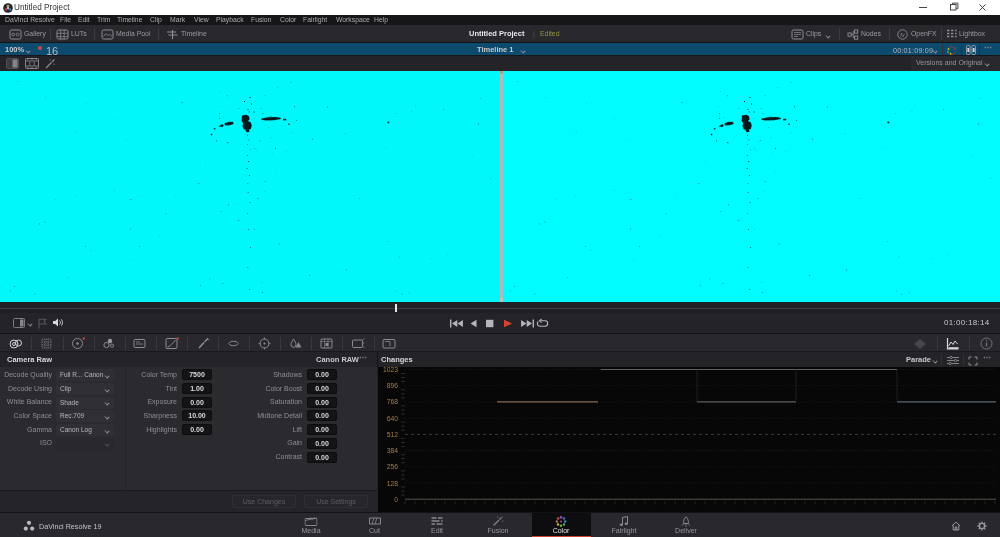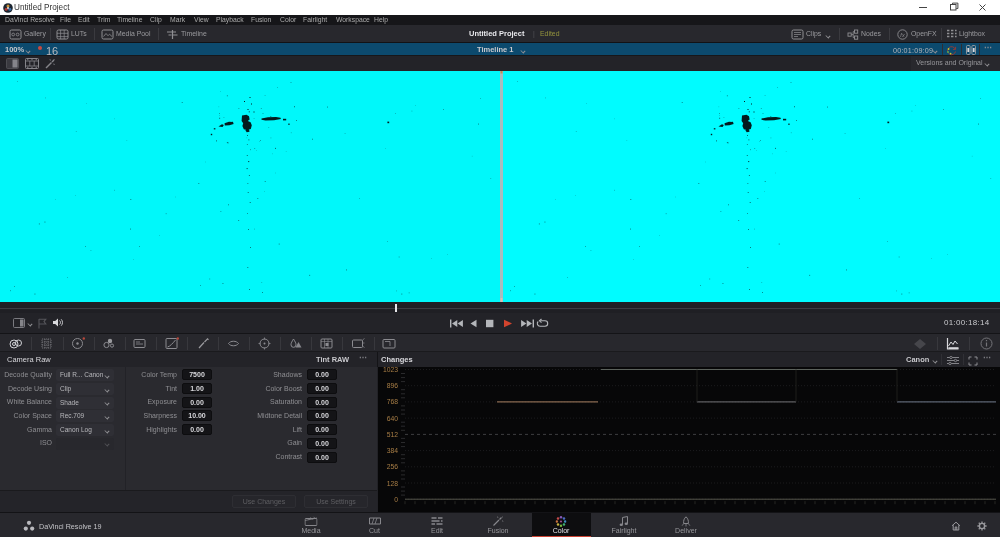--- a/index.html
+++ b/index.html
@@ -548,26 +548,26 @@
         <path d="M2.5 9 l2.5 -4 2 2.5 2 -3.5 2.5 3" fill="none" stroke="#d8d8dc" stroke-width="1"></path>
         <rect x="2.5" y="10.2" width="10" height="1.8" fill="#d8d8dc"></rect>
       </svg>
       <div class="pdiv" style="left:969px"></div>
       <svg class="abs" style="left:980px;top:3px" width="13" height="13" viewBox="0 0 13 13">
         <circle cx="6.5" cy="6.5" r="5.5" fill="none" stroke="#747479" stroke-width="1"></circle>
         <path d="M6.5 5.5 v4 M6.5 3 v1.2" stroke="#747479" stroke-width="1.2"></path>
       </svg>
     </div>
 <div class="abs phead">
-      <div class="abs" style="left:7px;top:3px;font-size:7.5px;font-weight:normal;color:#d8d8dc">Camera Raw</div>
-      <div class="abs" style="left:316px;top:3px;font-size:7.5px;font-weight:bold;color:#c9c9cd">Tint RAW</div>
+      <div class="abs" style="left:7px;top:3px;font-size:7.5px;font-weight:bold;color:#d8d8dc">Camera Raw</div>
+      <div class="abs" style="left:316px;top:3px;font-size:7.5px;font-weight:bold;color:#c9c9cd">Canon RAW</div>
       <div class="abs" style="left:359px;top:1px;font-size:8px;font-weight:bold;color:#85858a">⋯</div>
       <div class="abs" style="left:377px;top:0;width:1px;height:15px;background:#141417"></div>
       <div class="abs" style="left:381px;top:3px;font-size:7.5px;font-weight:bold;color:#d8d8dc">Changes</div>
-      <div class="abs" style="left:906px;top:3px;font-size:7.5px;font-weight:bold;color:#c9c9cd">Canon</div>
+      <div class="abs" style="left:906px;top:3px;font-size:7.5px;font-weight:bold;color:#c9c9cd">Parade</div>
       <span class="chev abs" style="left:933px;top:6px"></span>
       <div class="abs" style="left:941px;top:2px;width:1px;height:11px;background:#303035"></div>
       <svg class="abs" style="left:947px;top:3.5px" width="12" height="9" viewBox="0 0 12 9">
         <path d="M0 1.5 h12 M0 4.5 h12 M0 7.5 h12" stroke="#909094" stroke-width="0.9"></path>
         <circle cx="4" cy="1.5" r="1.2" fill="#232328" stroke="#909094" stroke-width="0.8"></circle>
         <circle cx="8.5" cy="4.5" r="1.2" fill="#232328" stroke="#909094" stroke-width="0.8"></circle>
         <circle cx="3" cy="7.5" r="1.2" fill="#232328" stroke="#909094" stroke-width="0.8"></circle>
       </svg>
       <div class="abs" style="left:963px;top:2px;width:1px;height:11px;background:#303035"></div>
       <svg class="abs" style="left:968px;top:3.5px" width="10" height="10" viewBox="0 0 10 10">

